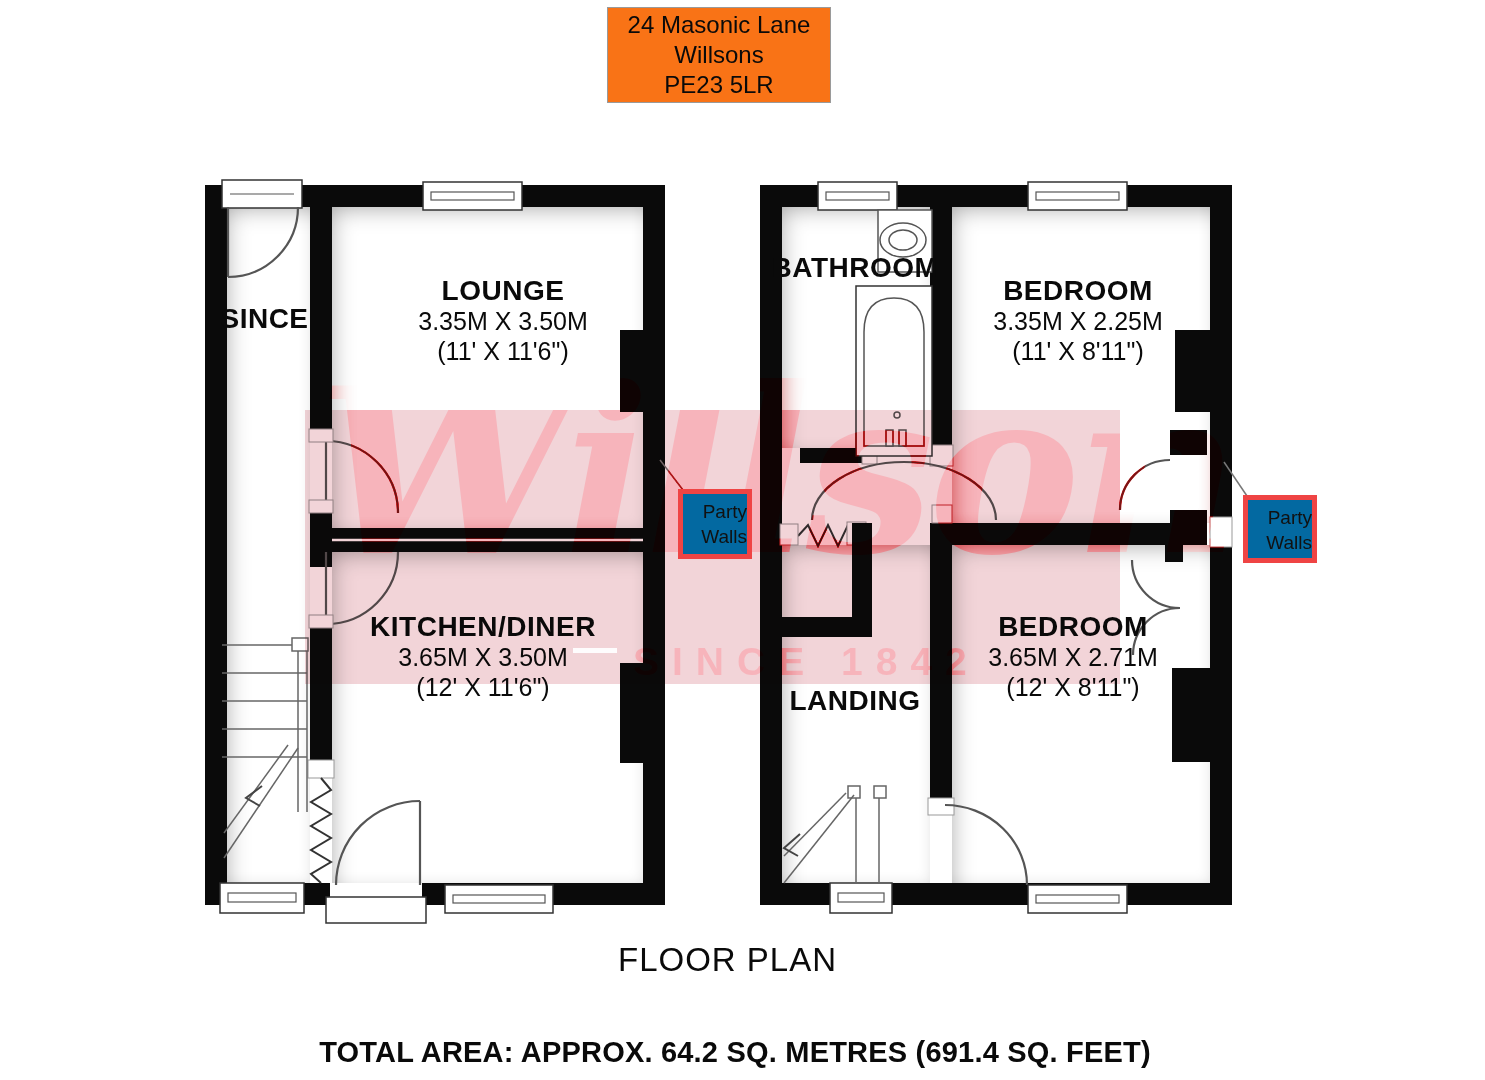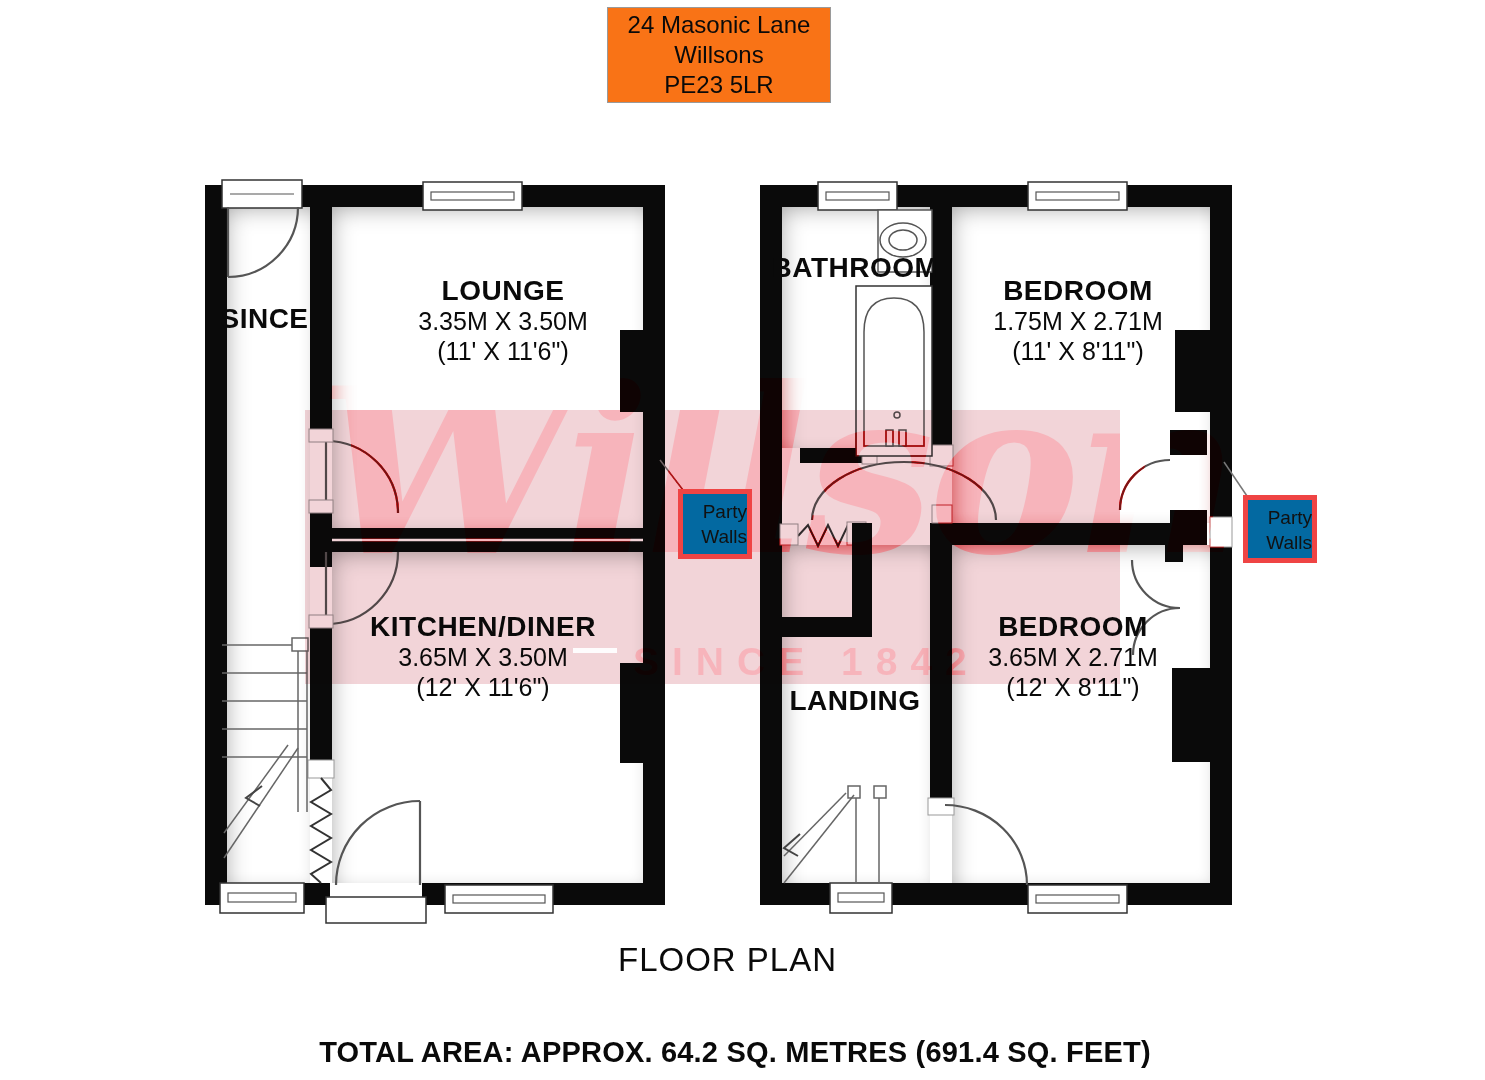--- a/index.html
+++ b/index.html
@@ -228,21 +228,21 @@
   <div class="room-label" style="left:353px;top:610px;width:260px;">
     <span class="room-name">KITCHEN/DINER</span>
     <span class="room-dim">3.65M X 3.50M</span>
     <span class="room-dim">(12' X 11'6")</span>
   </div>
   <div class="room-label" style="left:765px;top:251px;width:180px;">
     <span class="room-name">BATHROOM</span>
   </div>
   <div class="room-label" style="left:948px;top:274px;width:260px;">
     <span class="room-name">BEDROOM</span>
-    <span class="room-dim">1.75M X 2.71M</span>
+    <span class="room-dim">3.35M X 2.25M</span>
     <span class="room-dim">(11' X 8'11")</span>
   </div>
   <div class="room-label" style="left:943px;top:610px;width:260px;">
     <span class="room-name">BEDROOM</span>
     <span class="room-dim">3.65M X 2.71M</span>
     <span class="room-dim">(12' X 8'11")</span>
   </div>
   <div class="room-label" style="left:780px;top:684px;width:150px;">
     <span class="room-name">LANDING</span>
   </div>

